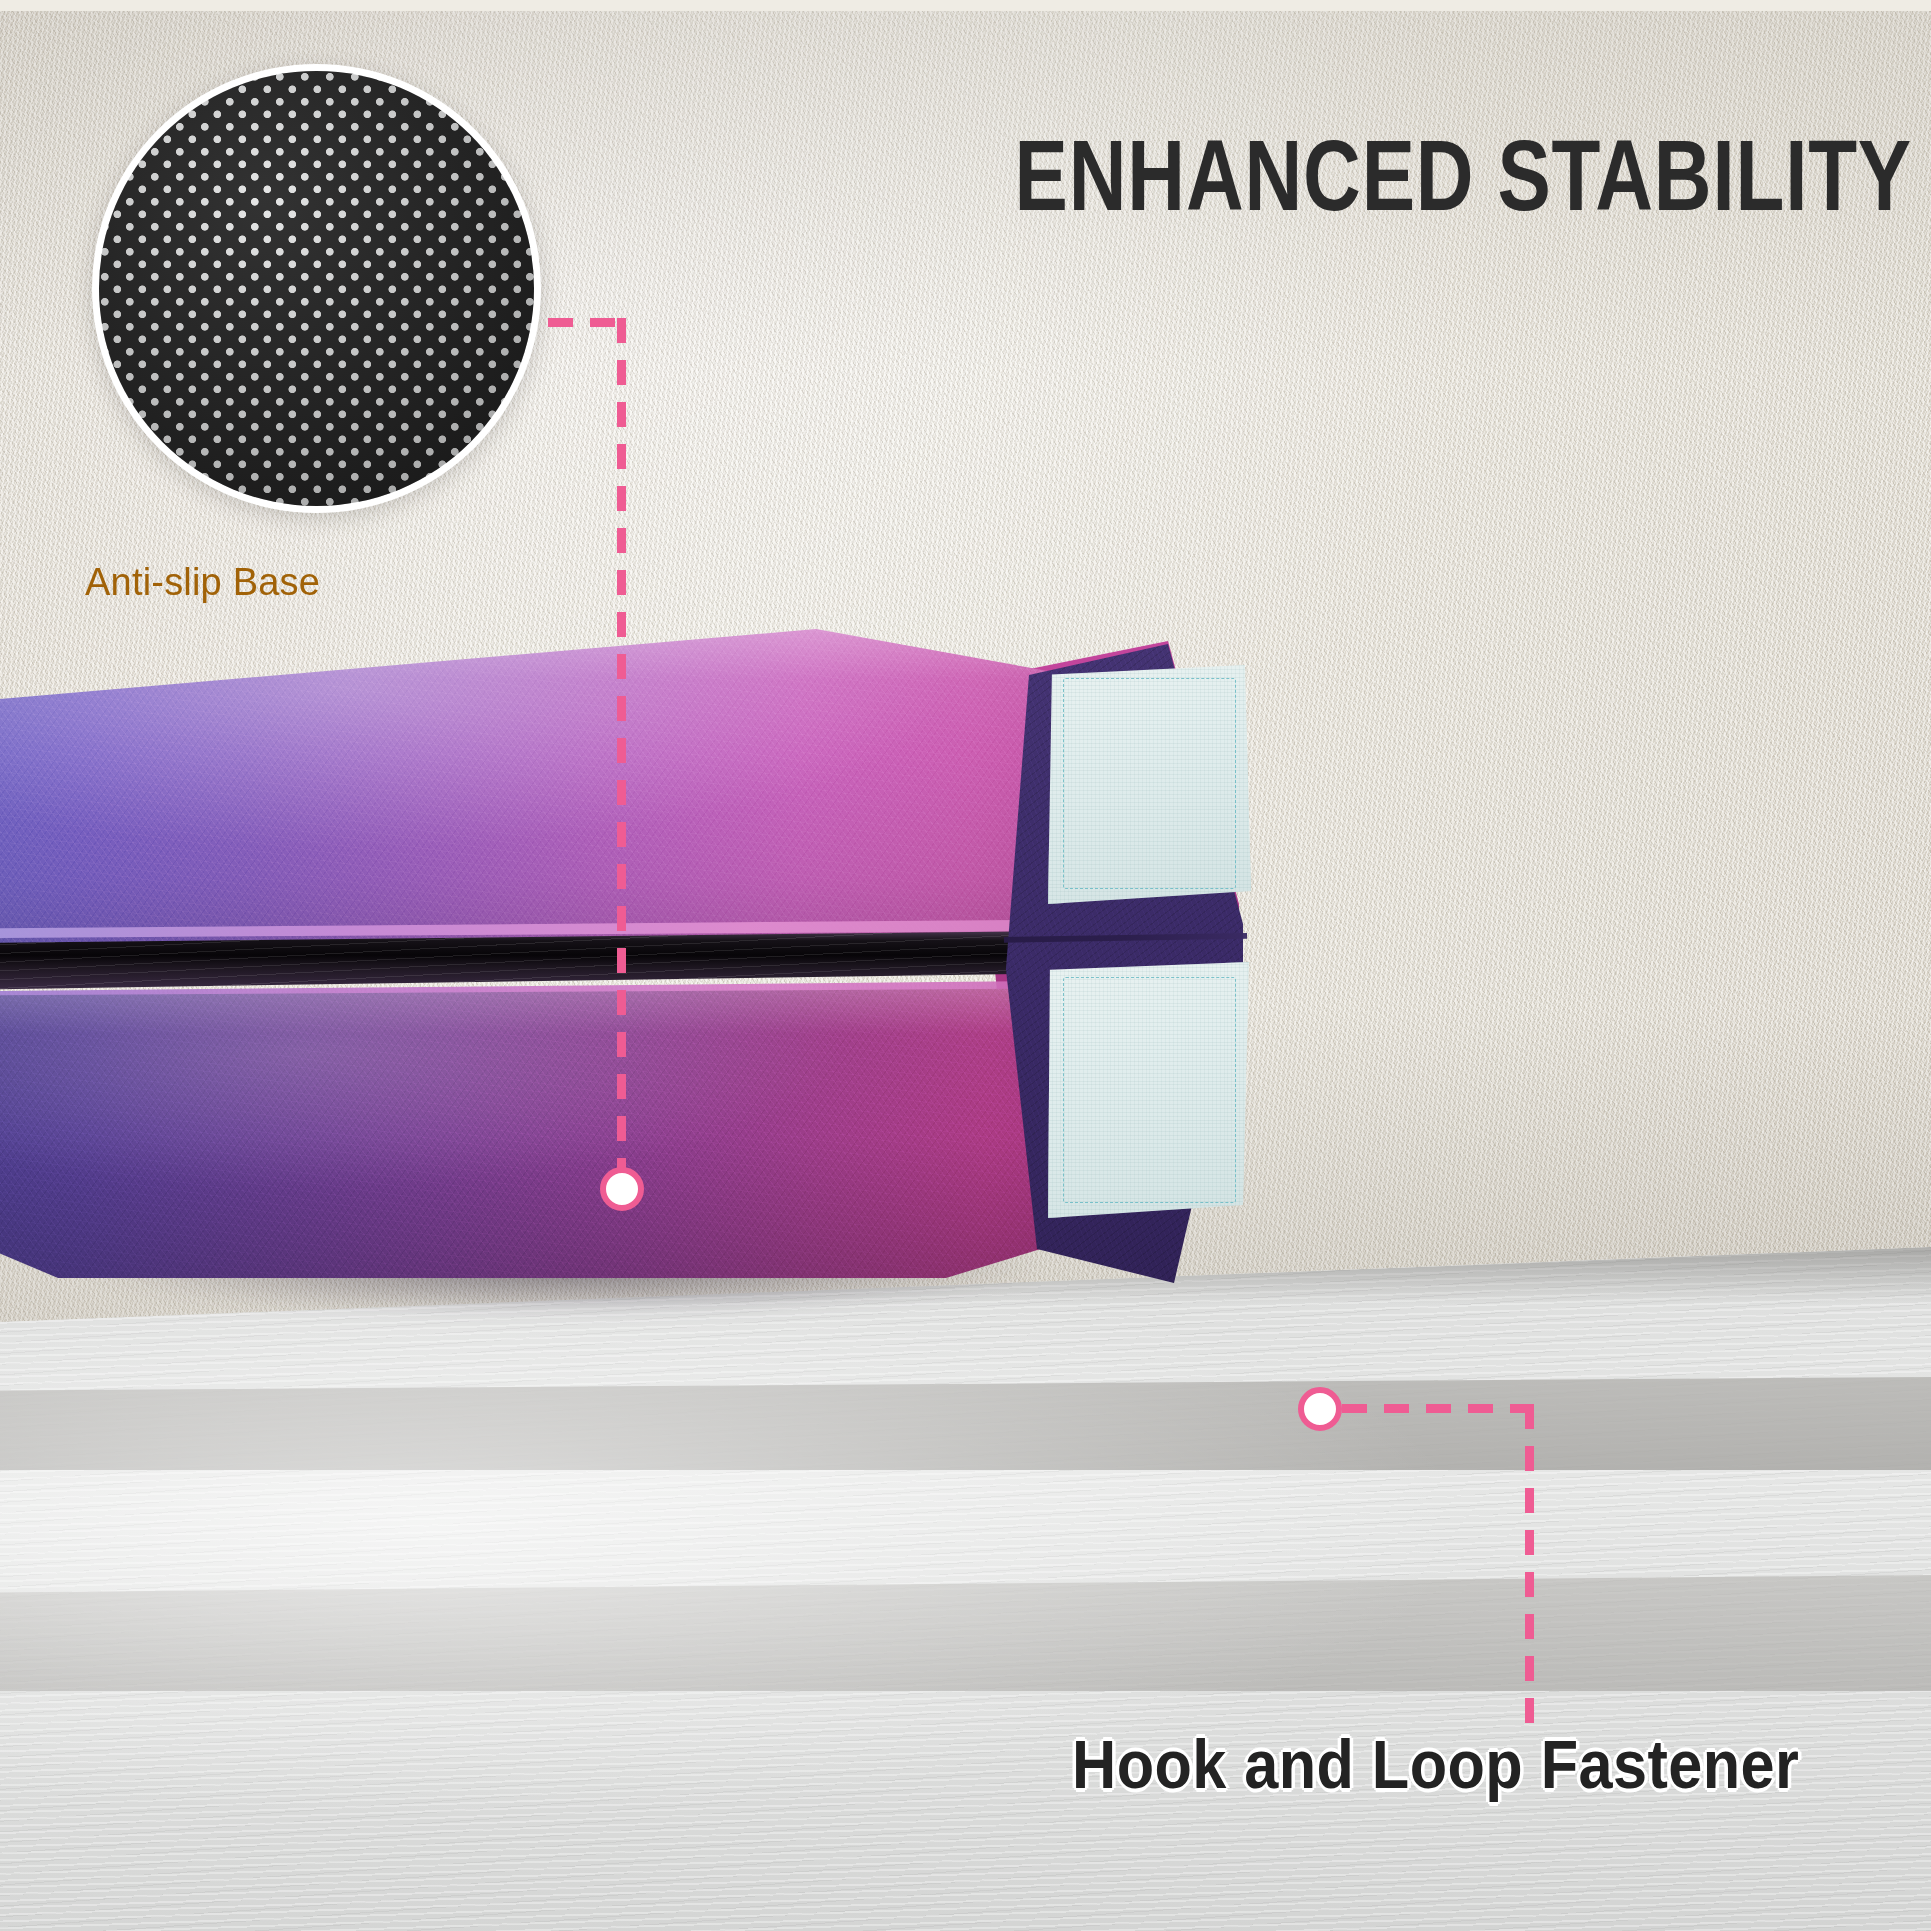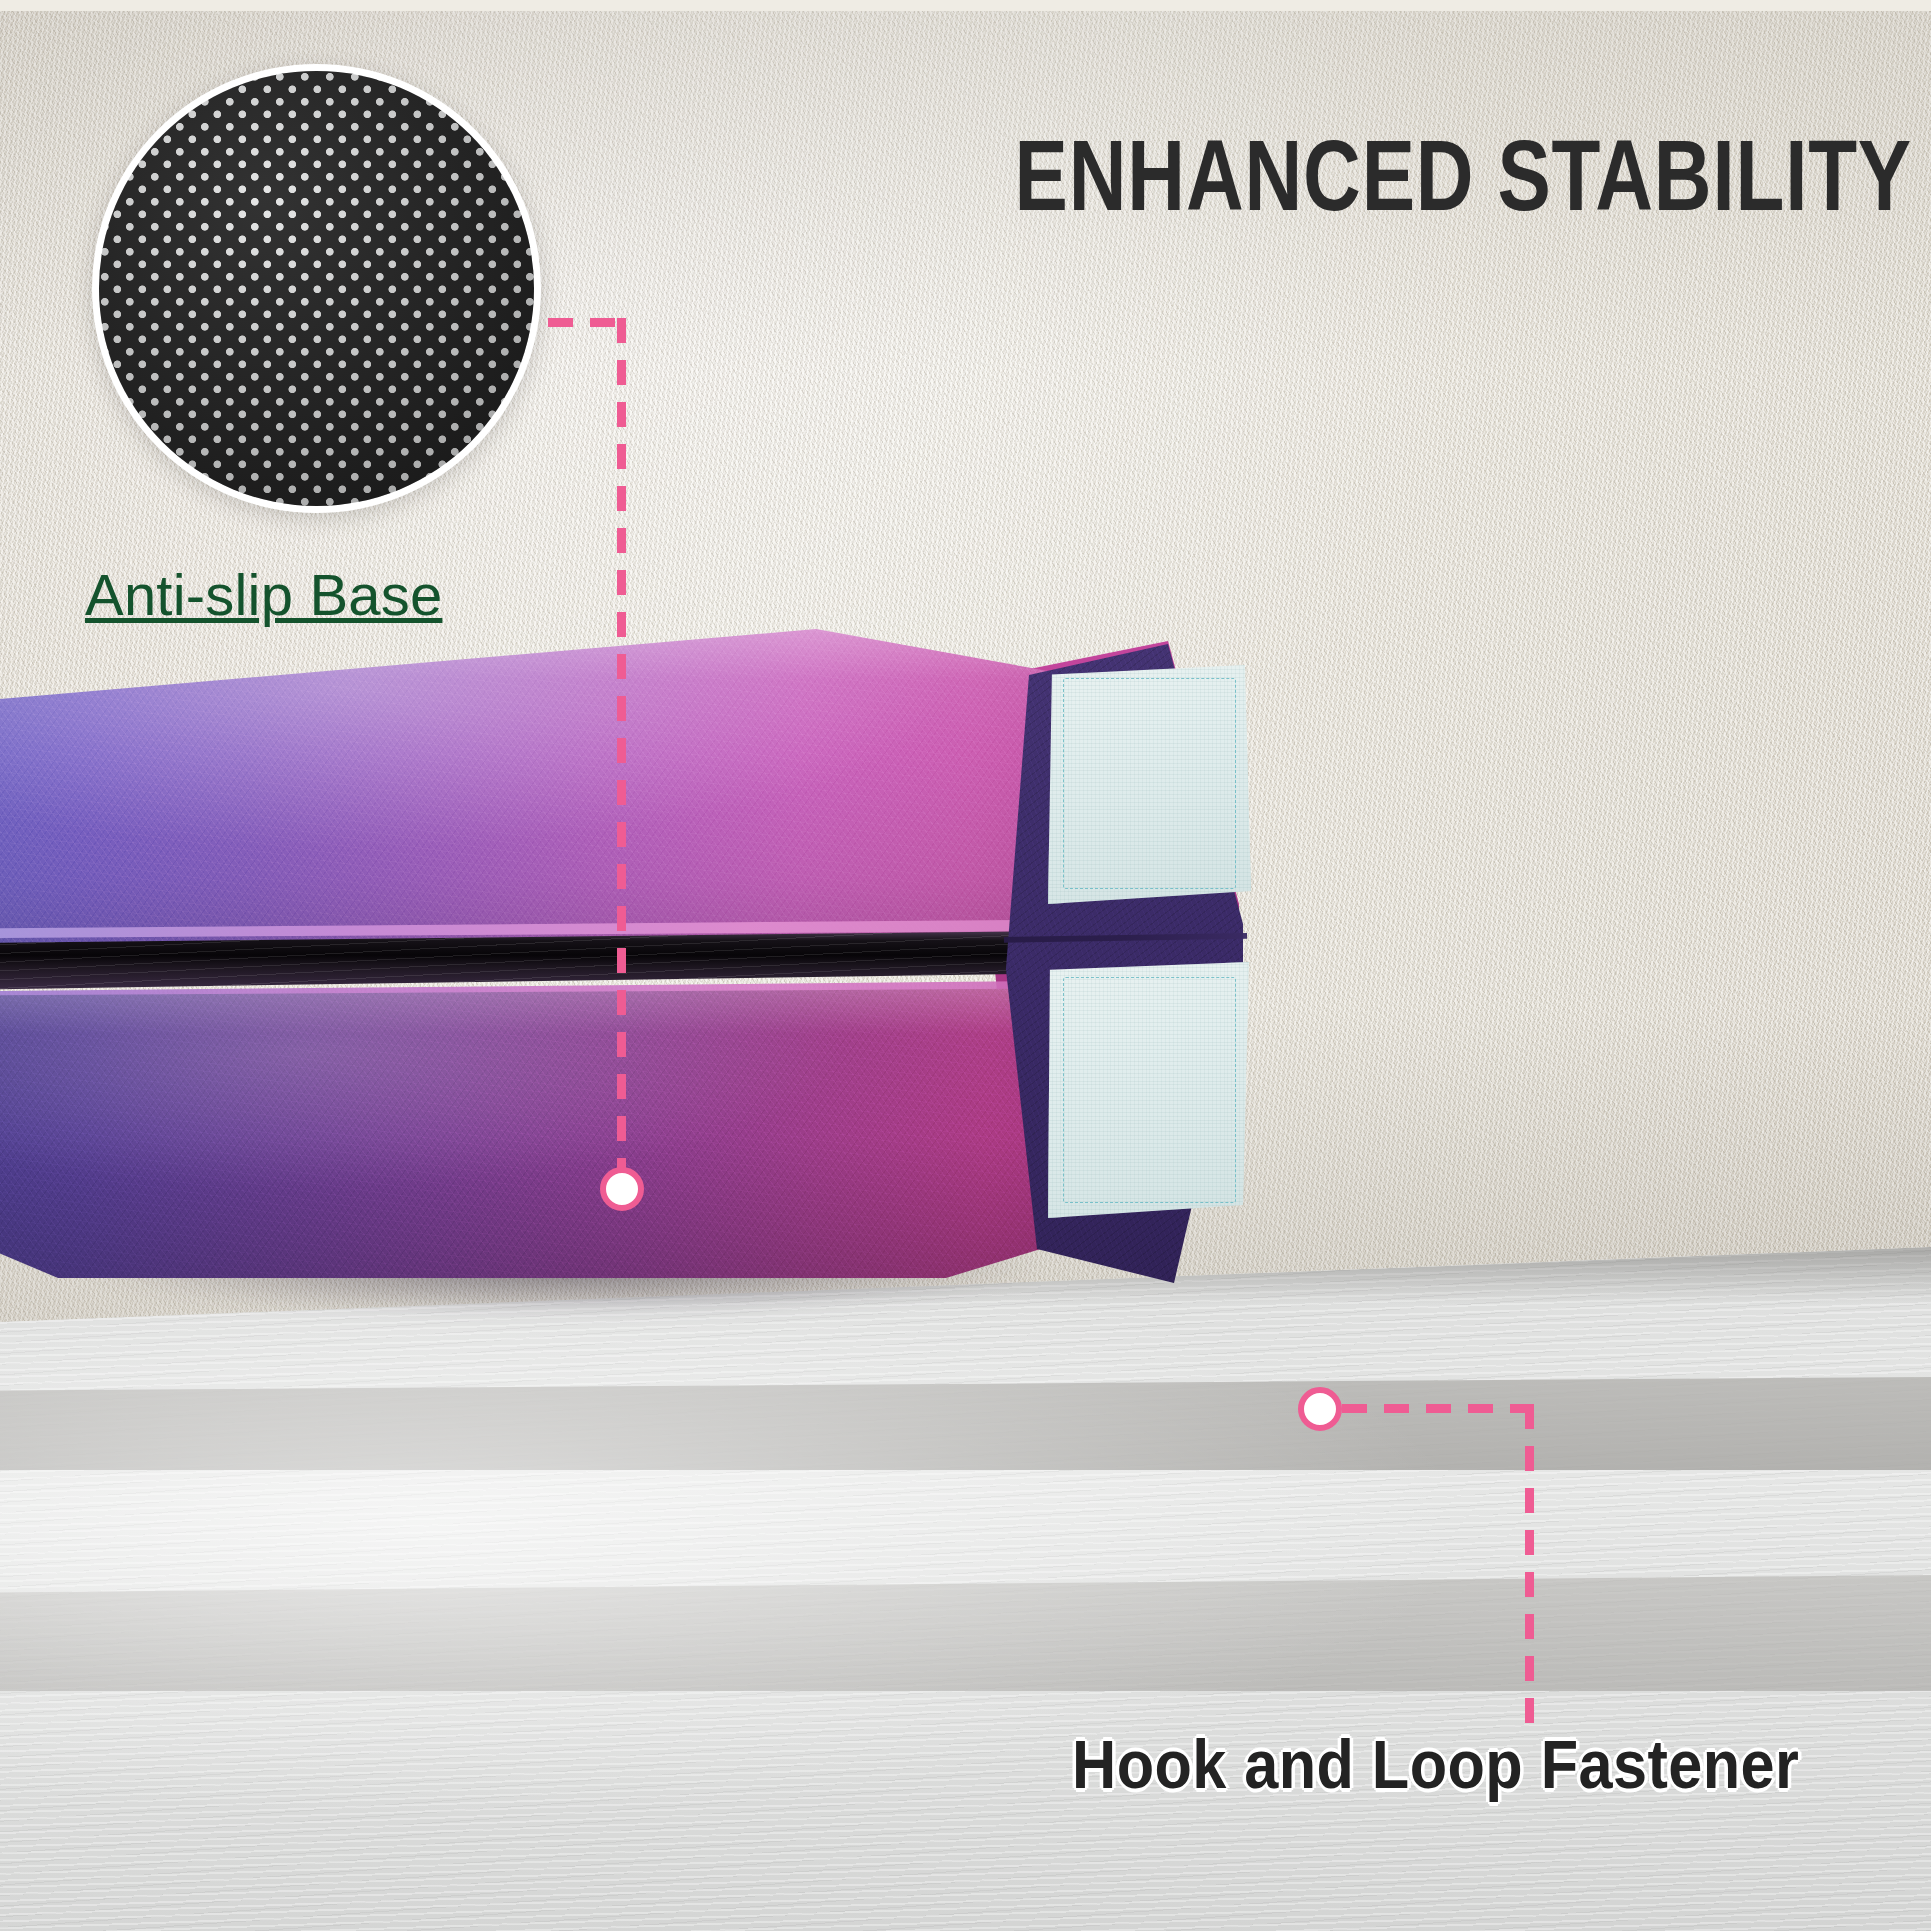--- a/index.html
+++ b/index.html
@@ -223,22 +223,22 @@
     font-size:100px;
     line-height:1.0;
     letter-spacing:1px;
     color:#2b2b2b;
     transform:scaleX(.80);
     transform-origin:right top;
     white-space:nowrap;
   }
   .label-antislip{
     position:absolute;left:85px;top:550px;
-    font-size:58px;font-weight:400;color:#14532d;
-    letter-spacing:0.2px;white-space:nowrap;text-decoration:underline;
+    font-size:38px;font-weight:400;color:#a16207;
+    letter-spacing:0.2px;white-space:nowrap;
   }
   .label-hook{
     position:absolute;left:1072px;top:1714px;
     font-family:"Liberation Sans", sans-serif;
     font-weight:700;font-size:68px;color:#232323;
     letter-spacing:0.5px;white-space:nowrap;
     transform:scaleX(.90);transform-origin:left top;
     text-shadow:
       -2.9px 0 0 #fff, 2.9px 0 0 #fff, 0 -2.9px 0 #fff, 0 2.9px 0 #fff,
       -1.9px -1.9px 0 #fff, 1.9px -1.9px 0 #fff, -1.9px 1.9px 0 #fff, 1.9px 1.9px 0 #fff,

